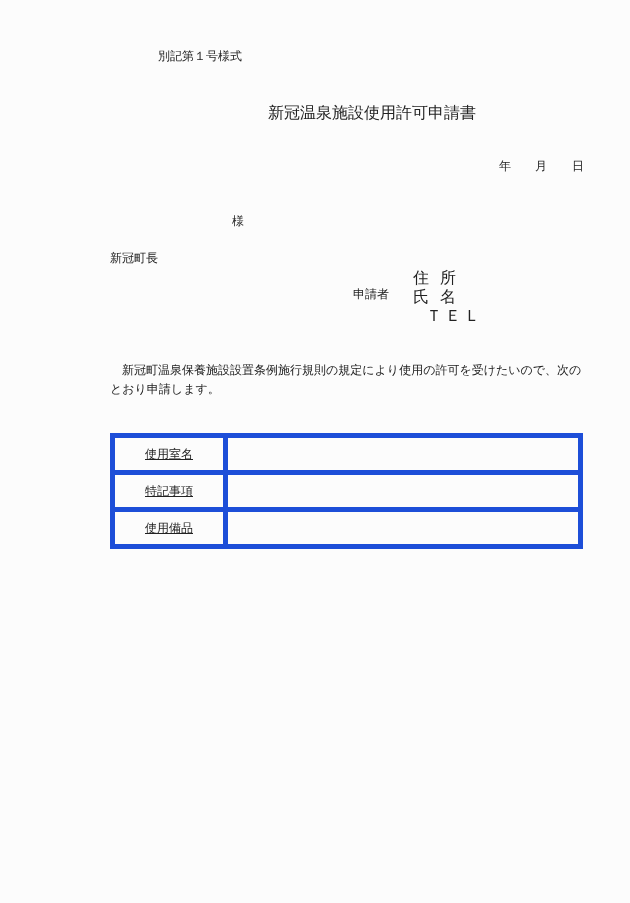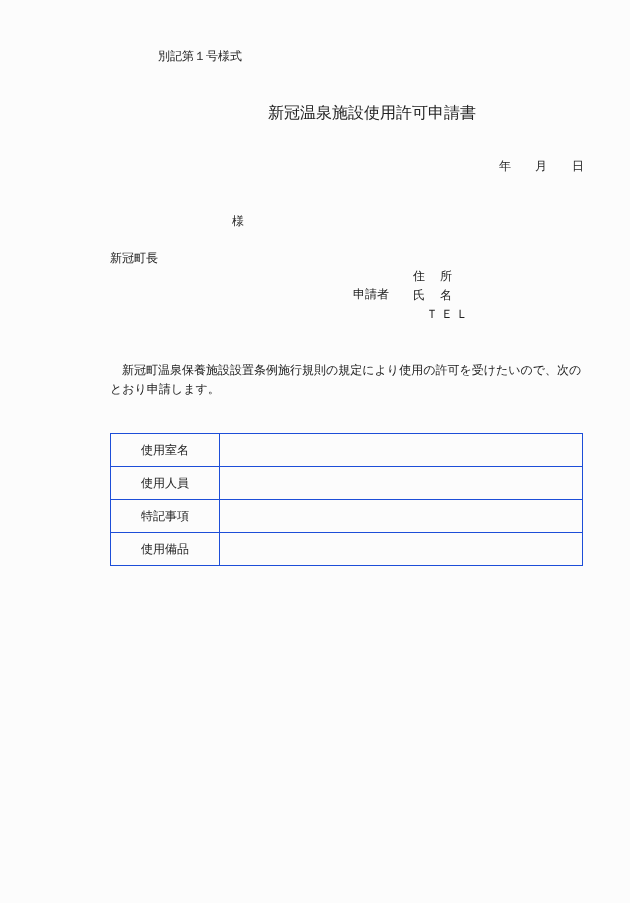--- a/index.html
+++ b/index.html
@@ -23,21 +23,21 @@
 
     .date-line { top: 160px; font-size: 12px; }
     .date-year { left: 499px; }
     .date-month { left: 535px; }
     .date-day { left: 572px; }
 
     .addressee { left: 110px; top: 215px; font-size: 12px; margin-top: 37px; }
     .addressee-honorific { left: 232px; top: 215px; font-size: 12px; }
 
     .applicant-label { left: 353px; top: 289px; font-size: 12px; font-family: Liberation Mono, monospace; }
-    .applicant-field { left: 413px; font-size: 12px; letter-spacing: 0; }
+    .applicant-field { left: 413px; font-size: 16px; letter-spacing: 0; }
     .field-address { top: 270px; }
     .field-name { top: 289px; font-family: Liberation Serif, serif; }
     .field-tel { top: 308px; letter-spacing: 3px; margin-left: 13px; }
     .field-row span.l { display: inline-block; width: 27px; }
 
     .body-text {
       left: 110px;
       top: 361px;
       width: 476px;
       font-size: 12px;
@@ -47,23 +47,24 @@
 
     .app-table {
       position: absolute;
       left: 110px;
       top: 433px;
       width: 473px;
       border-collapse: collapse;
       font-size: 12px;
     }
     .app-table td {
-      border: 1px solid #1d4ed8;
+      border: 5px solid #1d4ed8;
       padding: 0;
       height: 32px;
+      text-decoration: underline;
     }
     .app-table td.label-cell {
       width: 108px;
       text-align: center;
     }
     .app-table tr.datetime-row td { height: 34px; }
     .dt-wrap {
       position: relative;
       height: 34px;
     }
@@ -107,24 +108,20 @@
 
 <div class="abs body-text">　新冠町温泉保養施設設置条例施行規則の規定により使用の許可を受けたいので、次のとおり申請します。</div>
 
 <table class="app-table">
   <tbody>
       <tr>
     <td class="label-cell">使用室名</td>
     <td></td>
   </tr>
   <tr>
-    <td class="label-cell">使用人員</td>
-    <td></td>
-  </tr>
-  <tr>
     <td class="label-cell">特記事項</td>
     <td></td>
   </tr>
   <tr>
     <td class="label-cell">使用備品</td>
     <td></td>
   </tr>
 </tbody>
   </table>
 

